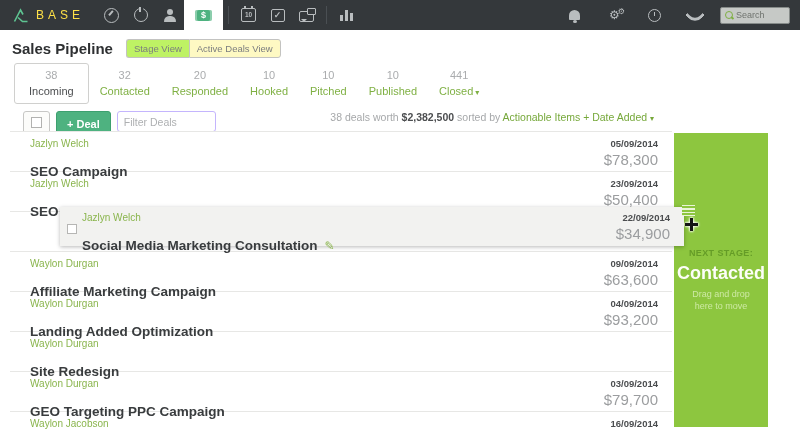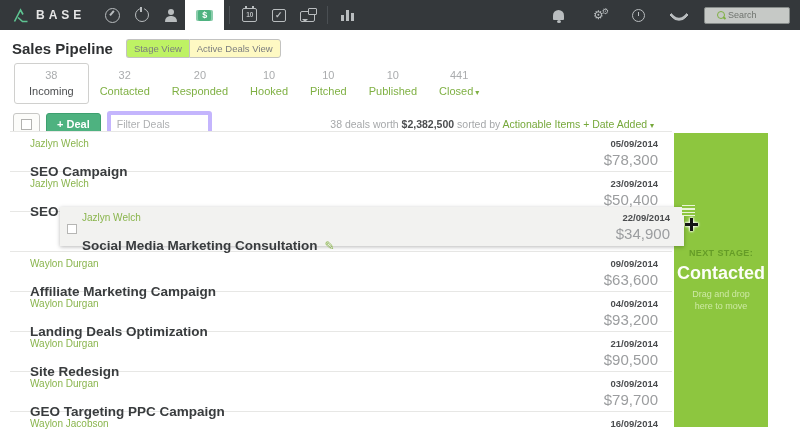--- a/index.html
+++ b/index.html
@@ -2,28 +2,28 @@
 <html><head>
 <meta charset="utf-8">
 <style>
   html,body{margin:0;padding:0}
   body{width:800px;height:433px;overflow:hidden;position:relative;background:#fff;
        font-family:"Liberation Sans",sans-serif;-webkit-font-smoothing:antialiased}
 
   
   .nav{height:30px;background:#34383b;display:flex;align-items:stretch;position:relative;z-index:20}
   .brand{display:flex;align-items:center;gap:7px;padding:0 13px;cursor:pointer}
-  .brand-word{color:#e5e5e5;font-size:12px;font-weight:bold;letter-spacing:4px}
+  .brand-word{color:#fde047;font-size:12px;font-weight:normal;letter-spacing:4px}
   .nav-icons{display:flex;align-items:stretch}
   .nav-ic{width:29px;display:flex;align-items:center;justify-content:center;cursor:pointer}
   .nav-tab-active{background:#fff;padding:0 11px;display:flex;align-items:center;cursor:pointer}
   .vdiv{width:1px;background:#4a4f53;margin:6px 5px}
   .nav-right{margin-left:auto;display:flex;align-items:center;gap:11px;padding-right:10px}
   .search{width:60px;height:15px;background:#c6c9c6;border:1px solid #868b89;border-radius:2px;
-          display:flex;align-items:center;gap:3px;padding:0 12px;cursor:text}
+          display:flex;align-items:center;gap:3px;padding:0 4px;cursor:text}
   .search-ph{font-size:9px;color:#70746f}
 
   
   .ic{position:relative;display:inline-block}
   .ic-gauge{width:13px;height:13px;border:1.5px solid #b9bdbf;border-radius:50%}
   .ic-gauge::after{content:"";position:absolute;left:5px;top:1px;width:1.5px;height:6px;background:#b9bdbf;transform:rotate(40deg)}
   .ic-goal{width:12px;height:12px;border:1.5px solid #b9bdbf;border-radius:50%}
   .ic-goal::after{content:"";position:absolute;left:4.5px;top:-2px;width:2px;height:5px;background:#34383b;border-left:2px solid #b9bdbf}
   .ic-person{width:14px;height:13px}
   .ic-person::before{content:"";position:absolute;left:4px;top:0;width:6px;height:6px;border-radius:50%;background:#b9bdbf}
@@ -64,27 +64,27 @@
   
   .tabs{display:flex;align-items:flex-end;padding:3px 0 0 14px}
   .stage{text-align:center;padding:6px 11px 7px;cursor:pointer}
   .stage-num{font-size:11px;color:#aaacae}
   .stage-lbl{font-size:11px;color:#7fb043;margin-top:4px;white-space:nowrap}
   .stage.active{border:1px solid #d0d0ce;border-radius:3px;background:#fff;padding:5px 14px 6px}
   .stage.active .stage-lbl{color:#4c4e50}
   .stage .caret{font-size:8px;color:#7fb043;margin-left:2px}
 
   
-  .toolbar{display:flex;align-items:center;padding:7px 0 0 13px;height:26px}
+  .toolbar{display:flex;padding:7px 0 0 23px;height:26px}
   .chkbtn{width:25px;height:21px;border:1px solid #c7c7c5;border-radius:3px;background:#fcfcfa;
           display:flex;align-items:center;justify-content:center;cursor:pointer}
   .chkbtn-box{width:9px;height:9px;border:1px solid #b2b2b0;background:#fff}
   .btn-deal{margin-left:6px;background:#4eb280;color:#fff;font-size:11px;font-weight:bold;border:1px solid #3da06f;
             border-radius:3px;padding:4px 10px;cursor:pointer}
-  .filter-input{margin-left:6px;width:85px;height:19px;border:4px solid #c4b5fd;border-radius:3px;
+  .filter-input{margin-left:6px;width:85px;height:19px;border:1px solid #c4b5fd;border-radius:3px;
                 font-size:10.5px;padding:0 6px;color:#333;font-family:"Liberation Sans",sans-serif}
   .filter-input::placeholder{color:#aeb0b2}
   .summary{margin-left:auto;margin-right:146px;font-size:10.5px;color:#a6a8aa;white-space:nowrap}
   .summary b{color:#4c4e50}
   .summary .sort-link{color:#76a83a;font-weight:normal;cursor:pointer}
   .summary .sort-caret{color:#76a83a;font-size:8px}
 
   
   .list{position:absolute;left:10px;top:131px;width:662px;border-top:1px solid #e7e7e5}
   .row{height:39px;border-bottom:1px solid #e7e7e5;display:flex;justify-content:space-between;
@@ -263,36 +263,32 @@
     </div>
     <div class="row-r">
       <div class="date" data-name="deal-date">09/09/2014</div>
       <div class="amount" data-name="deal-amount">$63,600</div>
     </div>
   </div>
 
   <div class="row" data-name="deal-row">
     <div class="row-l">
       <a class="contact" data-name="deal-contact-link">Waylon Durgan</a>
-      <div class="title" data-name="deal-title">Landing Deals Optimization</div>
+      <div class="title" data-name="deal-title">Landing Added Optimization</div>
     </div>
     <div class="row-r">
       <div class="date" data-name="deal-date">04/09/2014</div>
       <div class="amount" data-name="deal-amount">$93,200</div>
     </div>
   </div>
 
   <div class="row" data-name="deal-row">
     <div class="row-l">
       <a class="contact" data-name="deal-contact-link">Waylon Durgan</a>
       <div class="title" data-name="deal-title">Site Redesign</div>
-    </div>
-    <div class="row-r">
-      <div class="date" data-name="deal-date">21/09/2014</div>
-      <div class="amount" data-name="deal-amount">$90,500</div>
     </div>
   </div>
 
   <div class="row" data-name="deal-row">
     <div class="row-l">
       <a class="contact" data-name="deal-contact-link">Waylon Durgan</a>
       <div class="title" data-name="deal-title">GEO Targeting PPC Campaign</div>
     </div>
     <div class="row-r">
       <div class="date" data-name="deal-date">03/09/2014</div>

